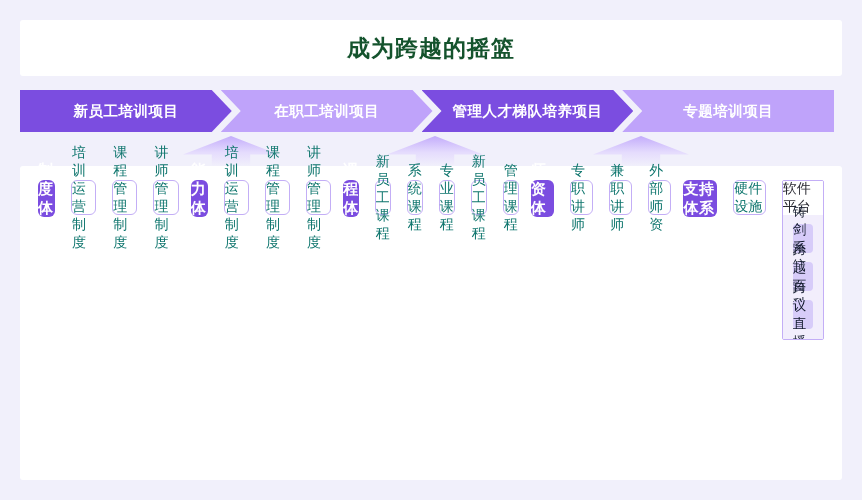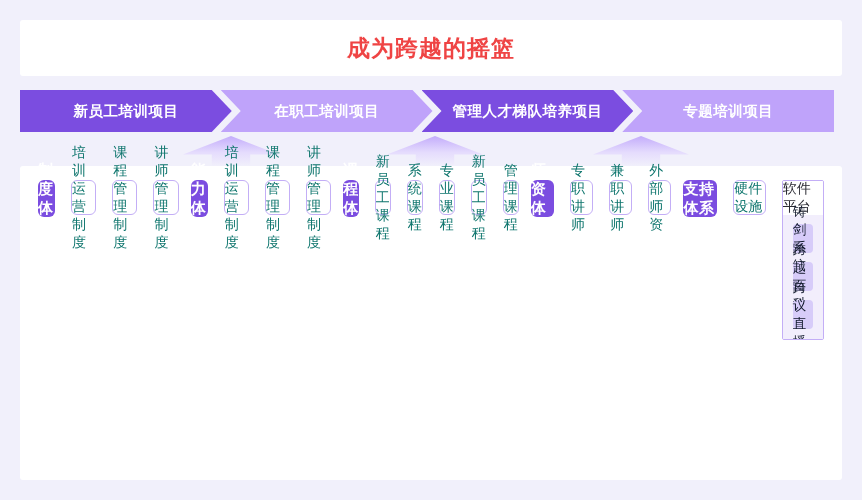--- a/index.html
+++ b/index.html
@@ -24,21 +24,21 @@
     height: 56px;
     background: #ffffff;
     border-radius: 3px;
     display: flex;
     align-items: center;
     justify-content: center;
   }
   .title-text {
     font-size: 23px;
     font-weight: bold;
-    color: #ef4444;
+    color: #14532d;
     letter-spacing: 1px;
   }
 
   
   .chev-band {
     position: absolute;
     left: 20px;
     top: 90px;
     width: 822px;
     height: 42px;

